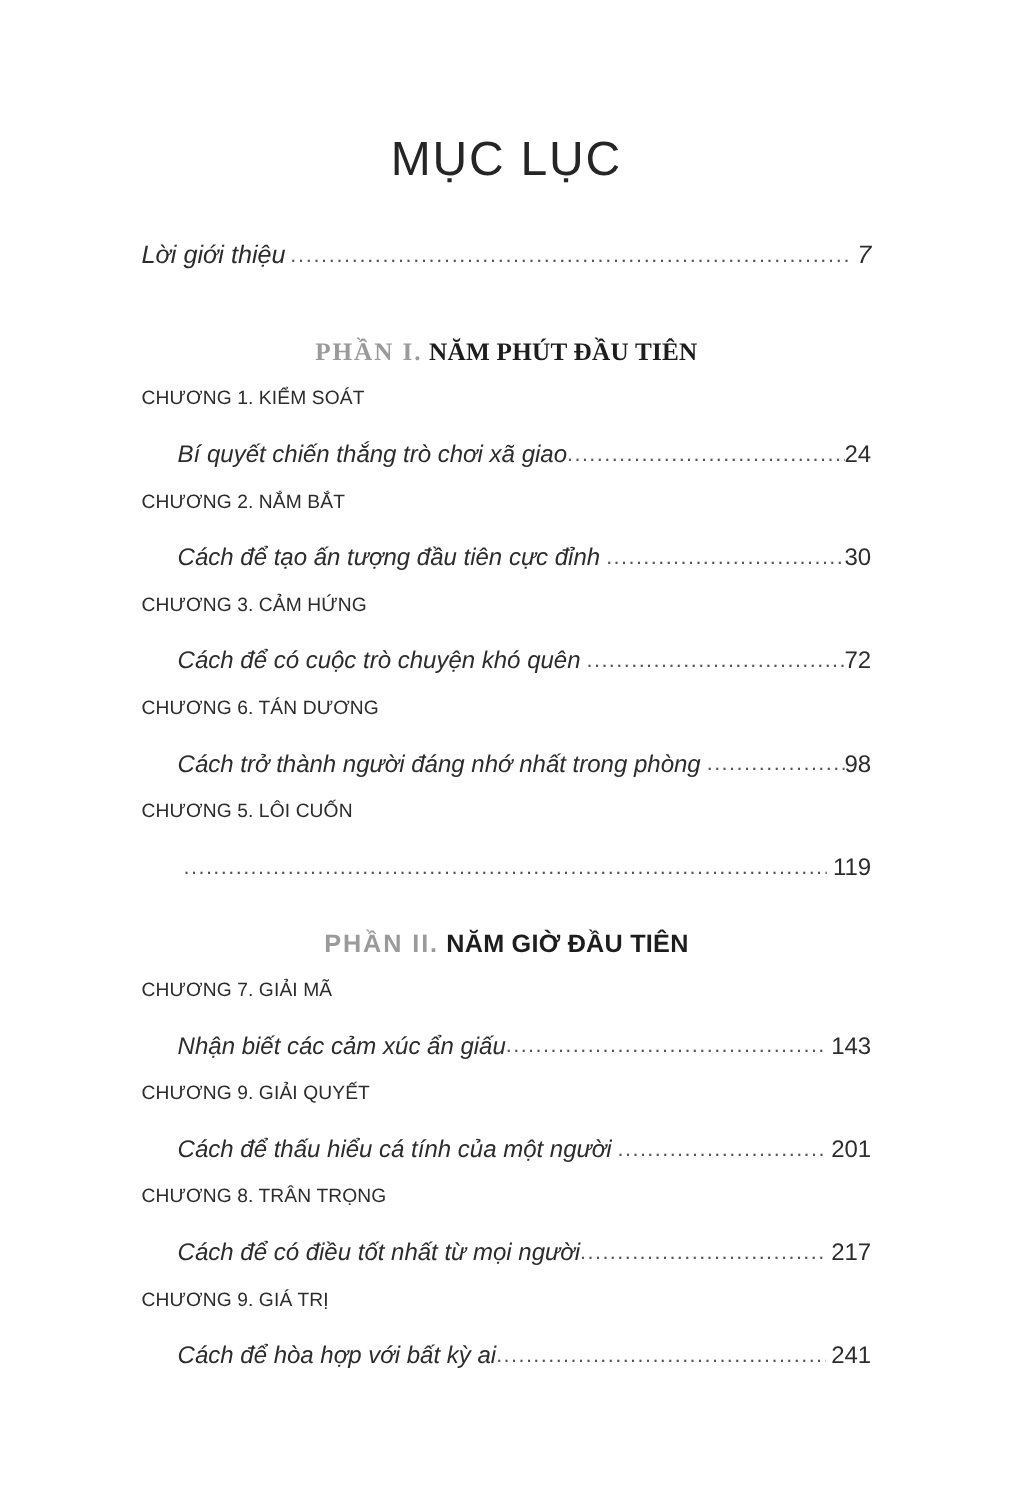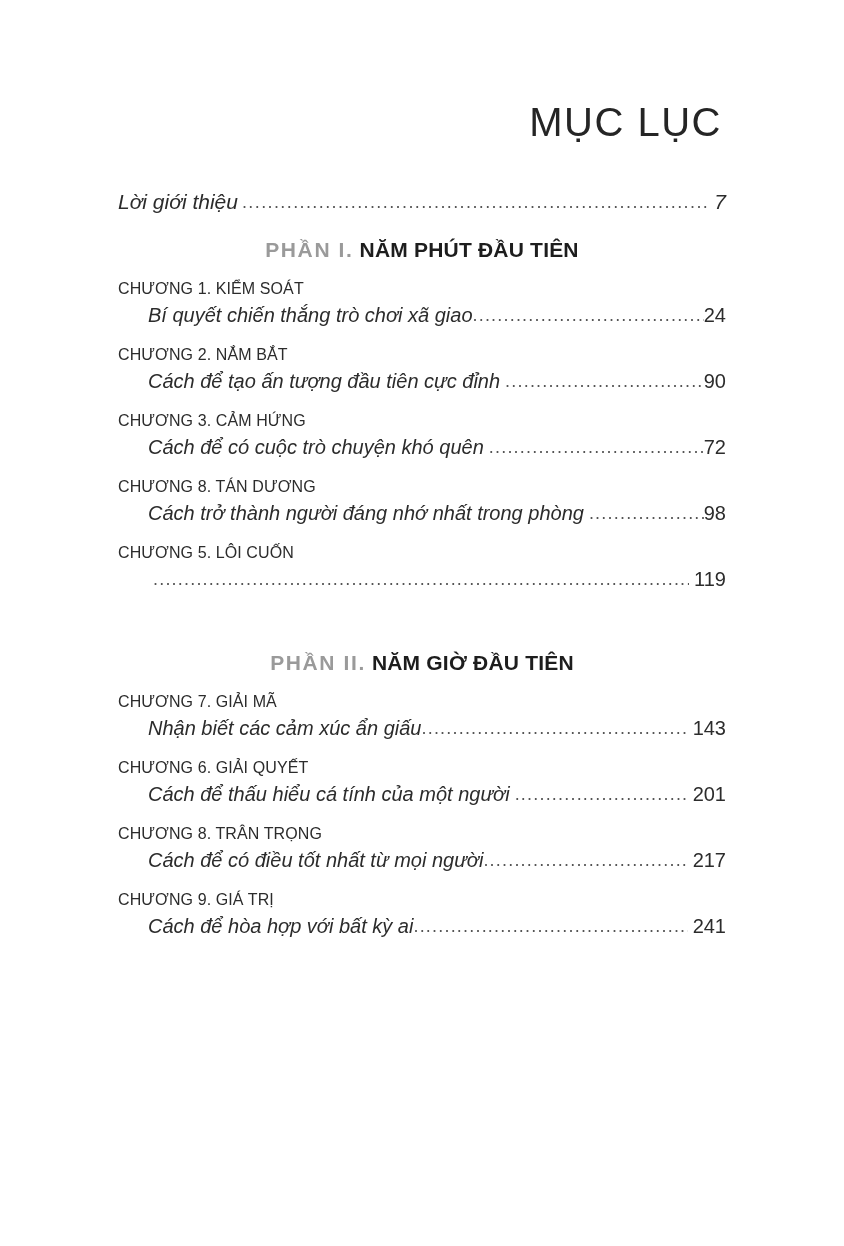--- a/index.html
+++ b/index.html
@@ -20,26 +20,26 @@
     position: relative;
     width: 844px;
     height: 1246px;
     box-sizing: border-box;
     padding: 0 118px 0 118px;
     overflow: hidden;
   }
 
   
   .toc-title {
-    text-align: right;
+    text-align: center;
     font-size: 40px;
     font-weight: 400;
     letter-spacing: 1.5px;
     color: #252525;
-    margin: 4px;
+    margin: 15px;
     padding-top: 96px;
     line-height: 1.1;
   }
 
   
   .leader-row {
     display: flex;
     align-items: baseline;
     width: 100%;
     box-sizing: border-box;
@@ -93,36 +93,36 @@
     margin: 0;
     padding: 0;
   }
   .part-heading .part-label {
     color: #9a9a9a;
     letter-spacing: 1.6px;
   }
   .part-heading .part-name {
     color: #1d1d1d;
   }
-  .part-1 { margin-top: 24px; }
-  .part-2 { margin-top: 60px; }
+  .part-1 { margin-top: 56px; font-family: Liberation Serif, serif; }
+  .part-2 { margin-top: 40px; }
 
   
   .chapter {
     margin-top: 19px;
   }
   .chapter-title {
     font-size: 16px;
     font-weight: 400;
     letter-spacing: 0.1px;
     color: #2c2c2c;
     white-space: nowrap;
   }
   .chapter-sub {
-    margin-top: 6px;
+    margin-top: 26px;
     padding-left: 30px;
     font-size: 20px;
     font-weight: 400;
     color: #2c2c2c;
   }
   .chapter-sub .lr-dots {
     font-size: 18px;
     letter-spacing: 1.2px;
   }
   .chapter-sub .lr-page {
@@ -158,35 +158,35 @@
       <span class="lr-dots">................................................................................................................................................................</span>
       <span class="lr-page">24</span>
     </div>
   </div>
 
   <div class="chapter">
     <div class="chapter-title">CHƯƠNG 2. NẮM BẮT</div>
     <div class="chapter-sub leader-row gap-before-dots">
       <span class="lr-text">Cách để tạo ấn tượng đầu tiên cực đỉnh</span>
       <span class="lr-dots">................................................................................................................................................................</span>
-      <span class="lr-page">90</span>
+      <span class="lr-page">30</span>
     </div>
   </div>
 
   <div class="chapter">
     <div class="chapter-title">CHƯƠNG 3. CẢM HỨNG</div>
     <div class="chapter-sub leader-row gap-before-dots">
       <span class="lr-text">Cách để có cuộc trò chuyện khó quên</span>
       <span class="lr-dots">................................................................................................................................................................</span>
       <span class="lr-page">72</span>
     </div>
   </div>
 
   <div class="chapter">
-    <div class="chapter-title">CHƯƠNG 8. TÁN DƯƠNG</div>
+    <div class="chapter-title">CHƯƠNG 6. TÁN DƯƠNG</div>
     <div class="chapter-sub leader-row gap-before-dots">
       <span class="lr-text">Cách trở thành người đáng nhớ nhất trong phòng</span>
       <span class="lr-dots">................................................................................................................................................................</span>
       <span class="lr-page">98</span>
     </div>
   </div>
 
   <div class="chapter">
     <div class="chapter-title">CHƯƠNG 5. LÔI CUỐN</div>
     <div class="chapter-sub leader-row gap-before-dots gap-before-page">
@@ -203,21 +203,21 @@
   <div class="chapter first-chapter-of-part">
     <div class="chapter-title">CHƯƠNG 7. GIẢI MÃ</div>
     <div class="chapter-sub leader-row gap-before-page">
       <span class="lr-text">Nhận biết các cảm xúc ẩn giấu</span>
       <span class="lr-dots">................................................................................................................................................................</span>
       <span class="lr-page">143</span>
     </div>
   </div>
 
   <div class="chapter">
-    <div class="chapter-title">CHƯƠNG 6. GIẢI QUYẾT</div>
+    <div class="chapter-title">CHƯƠNG 9. GIẢI QUYẾT</div>
     <div class="chapter-sub leader-row gap-before-dots gap-before-page">
       <span class="lr-text">Cách để thấu hiểu cá tính của một người</span>
       <span class="lr-dots">................................................................................................................................................................</span>
       <span class="lr-page">201</span>
     </div>
   </div>
 
   <div class="chapter">
     <div class="chapter-title">CHƯƠNG 8. TRÂN TRỌNG</div>
     <div class="chapter-sub leader-row gap-before-page">

